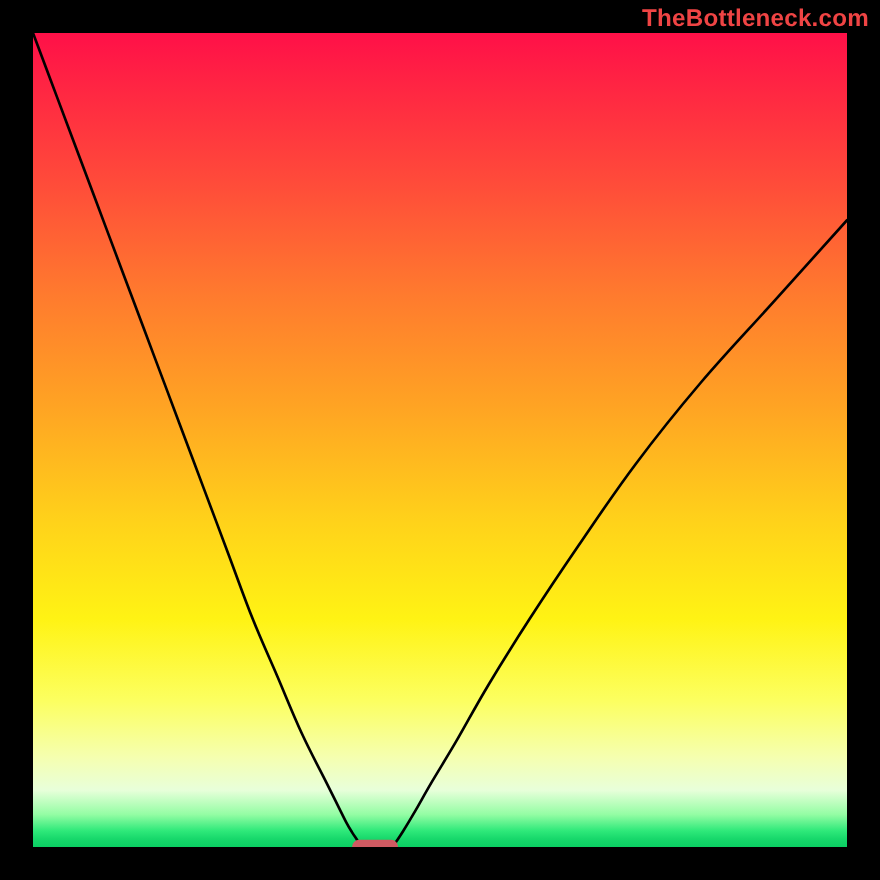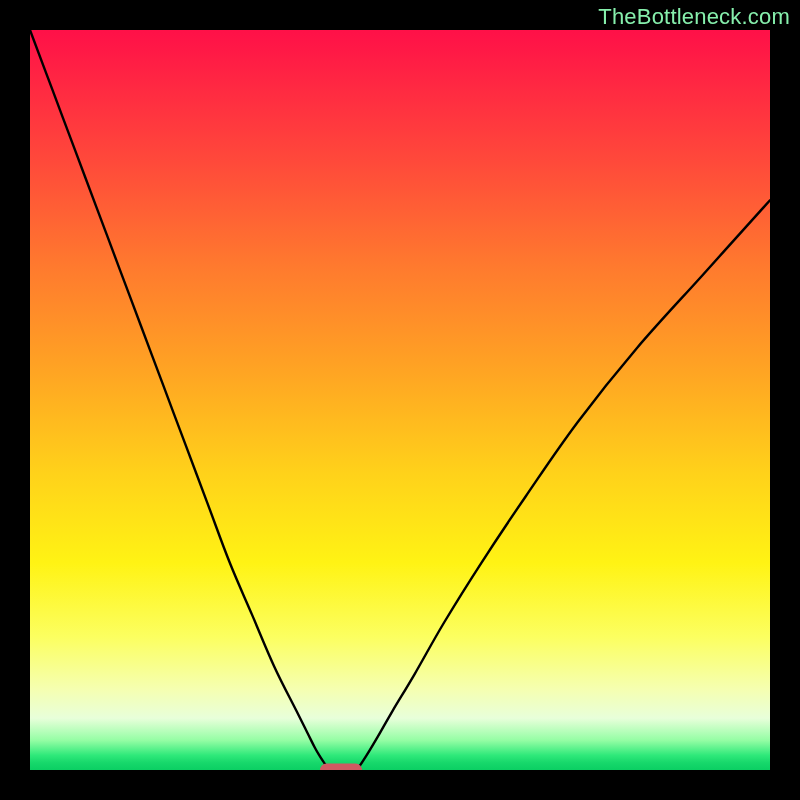--- a/index.html
+++ b/index.html
@@ -57,24 +57,24 @@
     width: 42px;
     height: 13px;
     background: #cf5a62;
     border-radius: 7px;
     transform: translate(-50%, -50%);
   }
   .watermark {
     position: absolute;
     top: 4px;
     right: 10px;
-    color: #86efac;
+    color: #ef4444;
     font-size: 22px;
     letter-spacing: 0.2px;
-    font-weight: 400;
+    font-weight: 700;
   }
 </style>
 </head>
 <body>
 
 <div class="frame">
 
   <div class="plot-area">
     <div class="gradient"></div>
 

